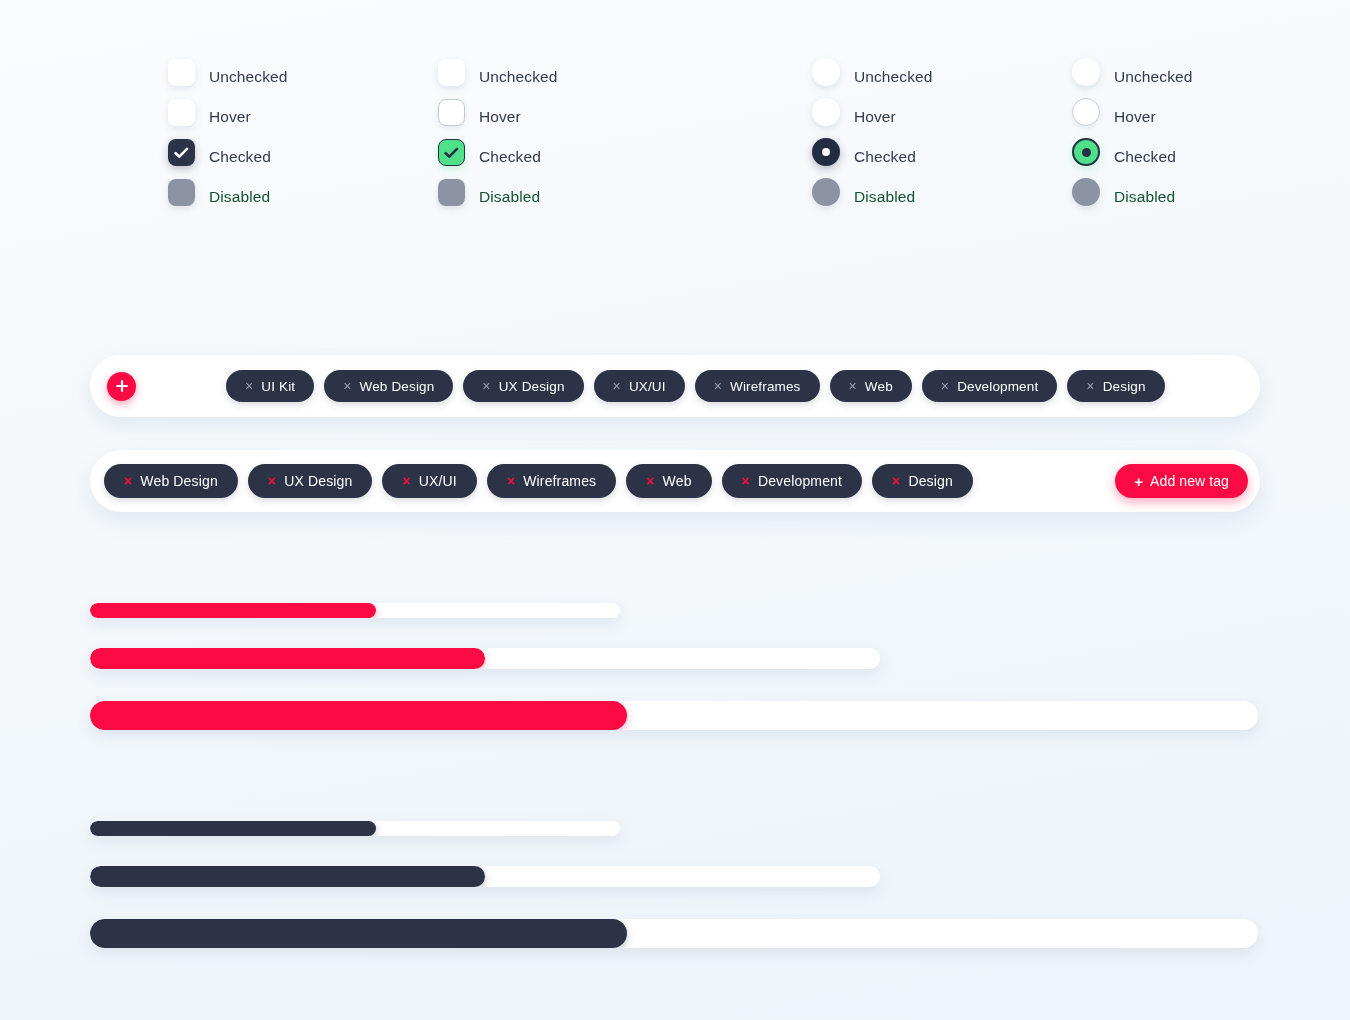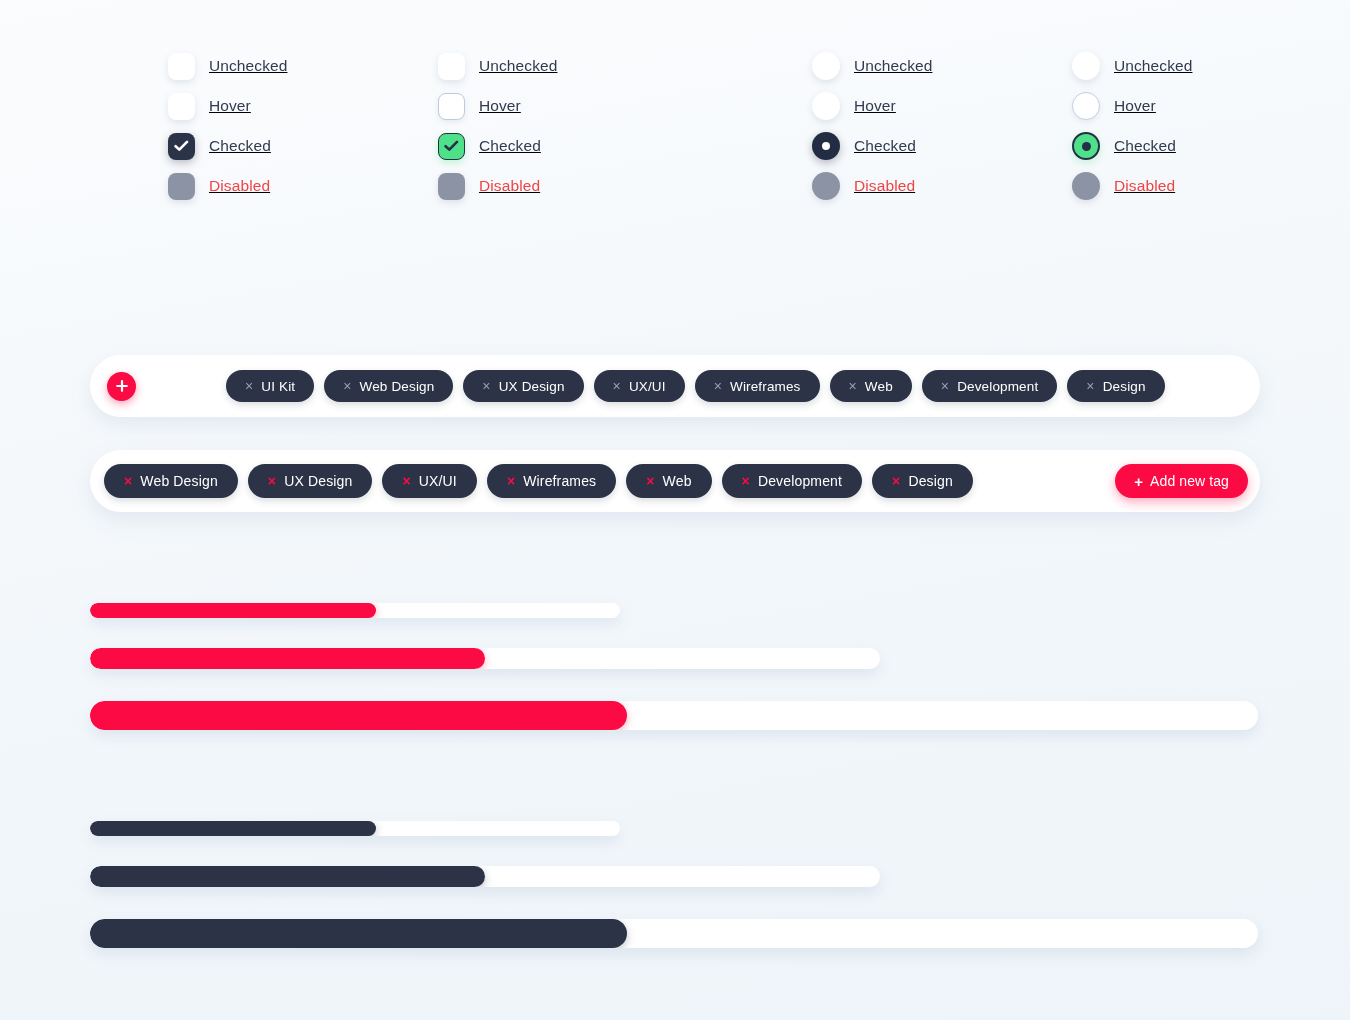--- a/index.html
+++ b/index.html
@@ -31,33 +31,32 @@
     display: flex;
     flex-direction: column;
   }
   .ctrl-col.c0 { left: 168px; }
   .ctrl-col.c1 { left: 438px; }
   .ctrl-col.c2 { left: 812px; }
   .ctrl-col.c3 { left: 1072px; }
 
   .ctrl-row {
     display: flex;
-    align-items: center;
+    align-items: flex-end;
     height: 40px;
     gap: 14px;
-    text-decoration: underline;
   }
 
   .ctrl-label {
     font-size: 15.5px;
     color: #323a4e;
     letter-spacing: 0.1px;
     white-space: nowrap;
   }
-  .ctrl-label.is-disabled { color: #ef4444; }
+  .ctrl-label.is-disabled { color: #14532d; }
 
   
   .cbox {
     width: 27px;
     height: 27px;
     border-radius: 8px;
     background: #ffffff;
     box-shadow: 0 3px 7px rgba(100,125,160,0.17);
     flex: 0 0 auto;
     display: flex;

